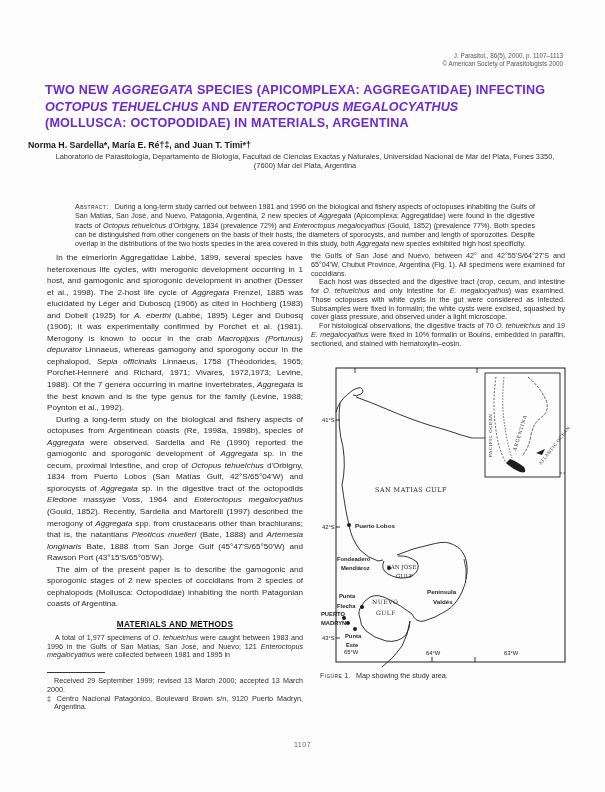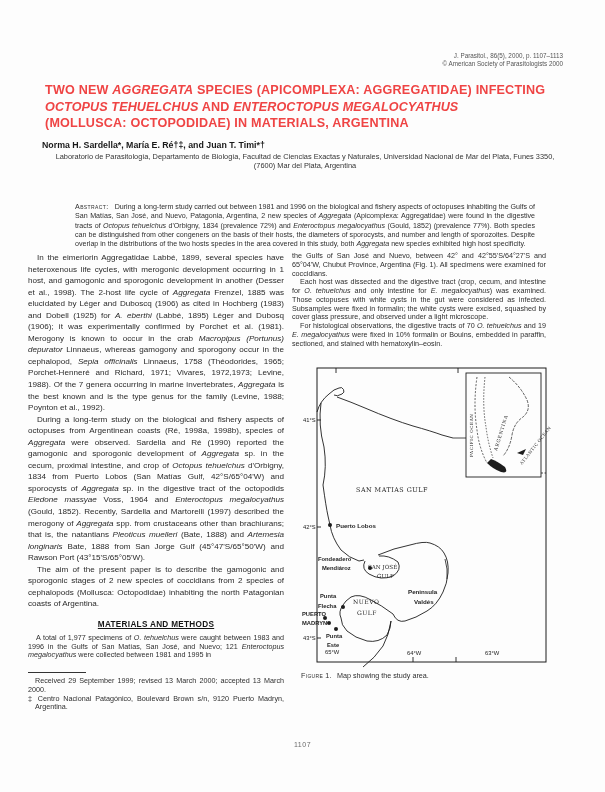--- a/index.html
+++ b/index.html
@@ -15,43 +15,43 @@
 
   
   .jhead{
     position:absolute;top:52px;right:42px;
     text-align:right;font-size:6.3px;line-height:8px;color:#555;
   }
 
   
   .title{
     position:absolute;left:45px;top:82px;width:520px;
-    font-size:12.6px;font-weight:bold;color:#ef4444;
+    font-size:12.6px;font-weight:bold;color:#6d28d9;
     line-height:16.5px;letter-spacing:.2px;white-space:nowrap;
   }
   .title i{letter-spacing:.1px;}
   .authors{
-    position:absolute;left:42px;top:140px;width:520px;
+    position:absolute;left:28px;top:140px;width:520px;
     font-size:8.8px;font-weight:bold;color:#1a1a1a;
   }
   .affil{
     position:absolute;left:45px;top:152px;width:520px;
     font-size:7.4px;line-height:9.4px;color:#333;text-align:center;
   }
 
   
   .abstract{
     position:absolute;left:75px;top:196px;width:460px;
     font-size:7.1px;line-height:9.35px;text-align:justify;color:#2e2e2e;
   }
   .abstract .sc{font-variant:small-caps;letter-spacing:.4px;padding-right:6px;}
 
   
   .cols{
-    position:absolute;left:28px;top:252px;width:518px;
+    position:absolute;left:47px;top:252px;width:518px;
     display:flex;gap:8px;
   }
   .col-l{width:256px;}
   .col-r{width:254px;}
   .body-p{
     font-size:8.1px;line-height:11.55px;text-align:justify;
     margin:0;text-indent:9px;color:#2a2a2a;
   }
   .small-p{
     font-size:7.2px;line-height:8.75px;text-align:justify;

